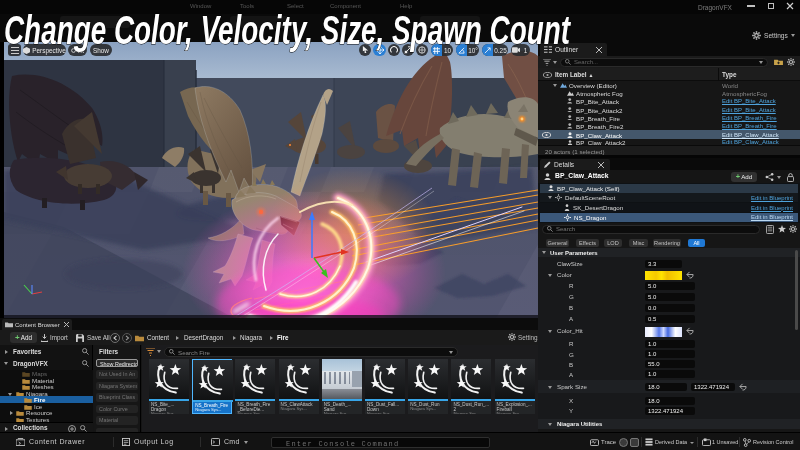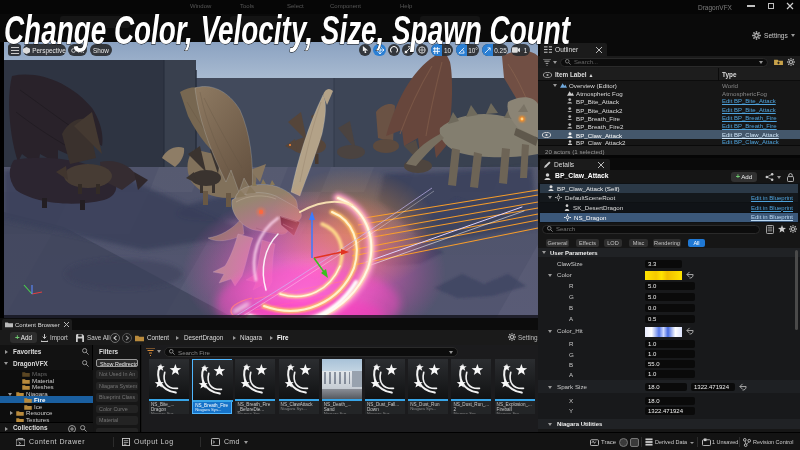--- a/index.html
+++ b/index.html
@@ -950,20 +950,23 @@
       <path d="M2,3 L7,3 M2,5 L7,5 M2,7 L5,7" stroke="#ccc" stroke-width=".8"></path>
     </svg>
   <span class="ab" style="left:134px;top:5px;color:#ccc;font-size:7px;letter-spacing:.5px">Output Log</span>
   <div class="ab" style="left:200px;top:4px;width:1px;height:10px;background:#2c2c2c"></div>
   <svg class="ab" style="left:211px;top:5px" width="9" height="8" viewBox="0 0 10 9">
       <rect x="0.5" y="0.5" width="9" height="8" rx="1" fill="none" stroke="#ccc" stroke-width="1"></rect>
       <path d="M2,3 L4,4.5 L2,6" stroke="#ccc" fill="none" stroke-width=".9"></path>
     </svg>
   <span class="ab" style="left:224px;top:5px;color:#ccc;font-size:7px;letter-spacing:.3px">Cmd</span>
   <span class="chev ab" style="left:244px;top:8px"></span>
+  <div class="ab" style="left:271px;top:3.5px;width:219px;height:11px;background:#080808;border:1px solid #2e2e2e;border-radius:2px">
+    <span style="position:absolute;left:14px;top:2px;color:#707070;font-size:7px;font-family:'Liberation Mono',monospace;letter-spacing:1.2px;white-space:nowrap">Enter Console Command</span>
+  </div>
   <svg class="ab" style="left:590px;top:5px" width="9" height="8" viewBox="0 0 10 9">
       <rect x="0.5" y="2" width="9" height="6.5" rx="1" fill="none" stroke="#ccc" stroke-width="1"></rect>
       <path d="M2,5.5 L3.5,3.5 L5,6 L6.5,4" stroke="#ccc" fill="none" stroke-width=".9"></path>
     </svg>
   <span class="ab" style="left:601px;top:5.5px;color:#ccc;font-size:6px">Trace</span>
   <span class="chev ab" style="left:620px;top:9px;border-left-width:2px;border-right-width:2px;border-top-width:2.5px"></span>
   <div class="ab" style="left:619px;top:4.5px;width:9px;height:9px;border-radius:50%;background:#3a3a3a;border:1px solid #777"></div>
   <div class="ab" style="left:630px;top:4.5px;width:9px;height:9px;border-radius:2px;background:#3a3a3a;border:1px solid #777"></div>
   <div class="ab" style="left:641px;top:4px;width:1px;height:10px;background:#2c2c2c"></div>
   <svg class="ab" style="left:645px;top:5px" width="8" height="8" viewBox="0 0 9 9">

